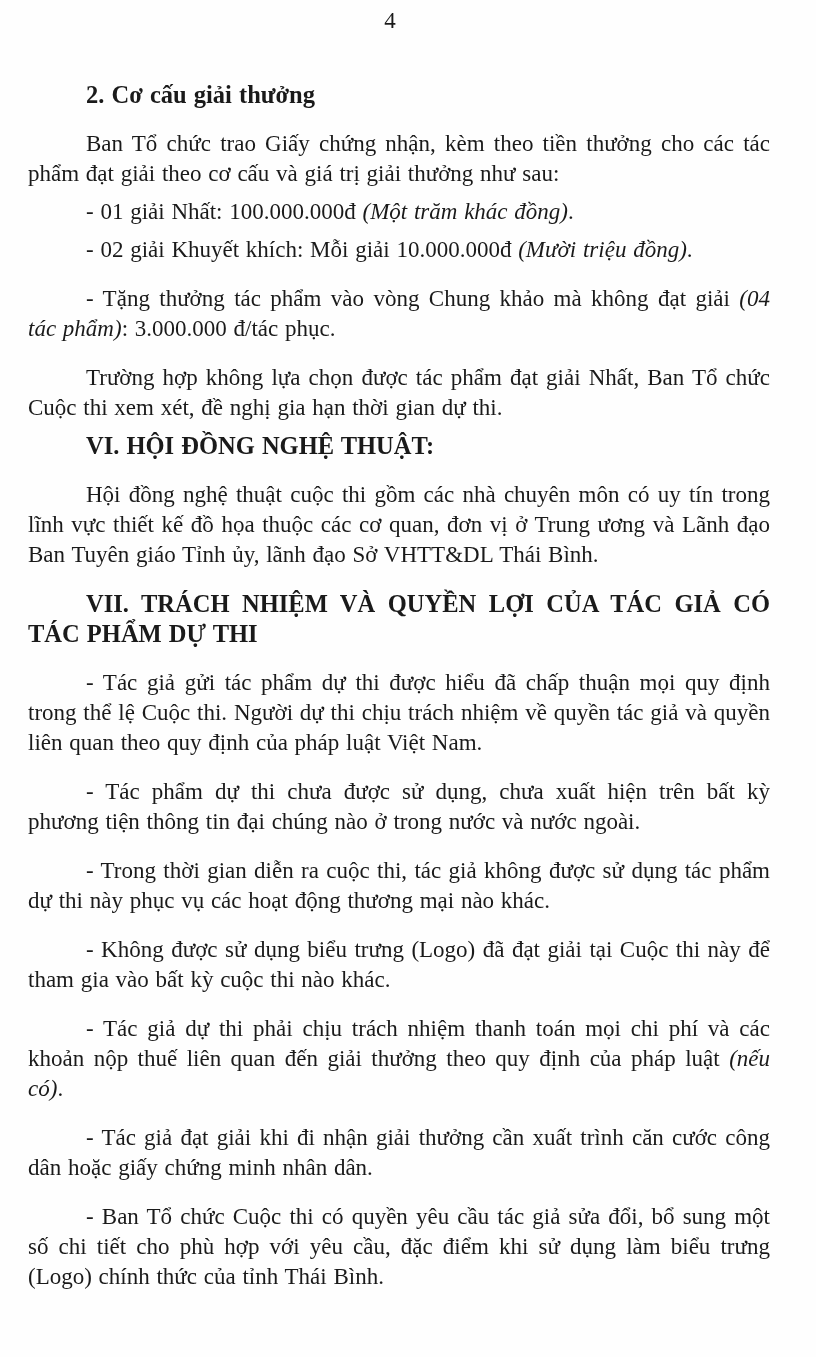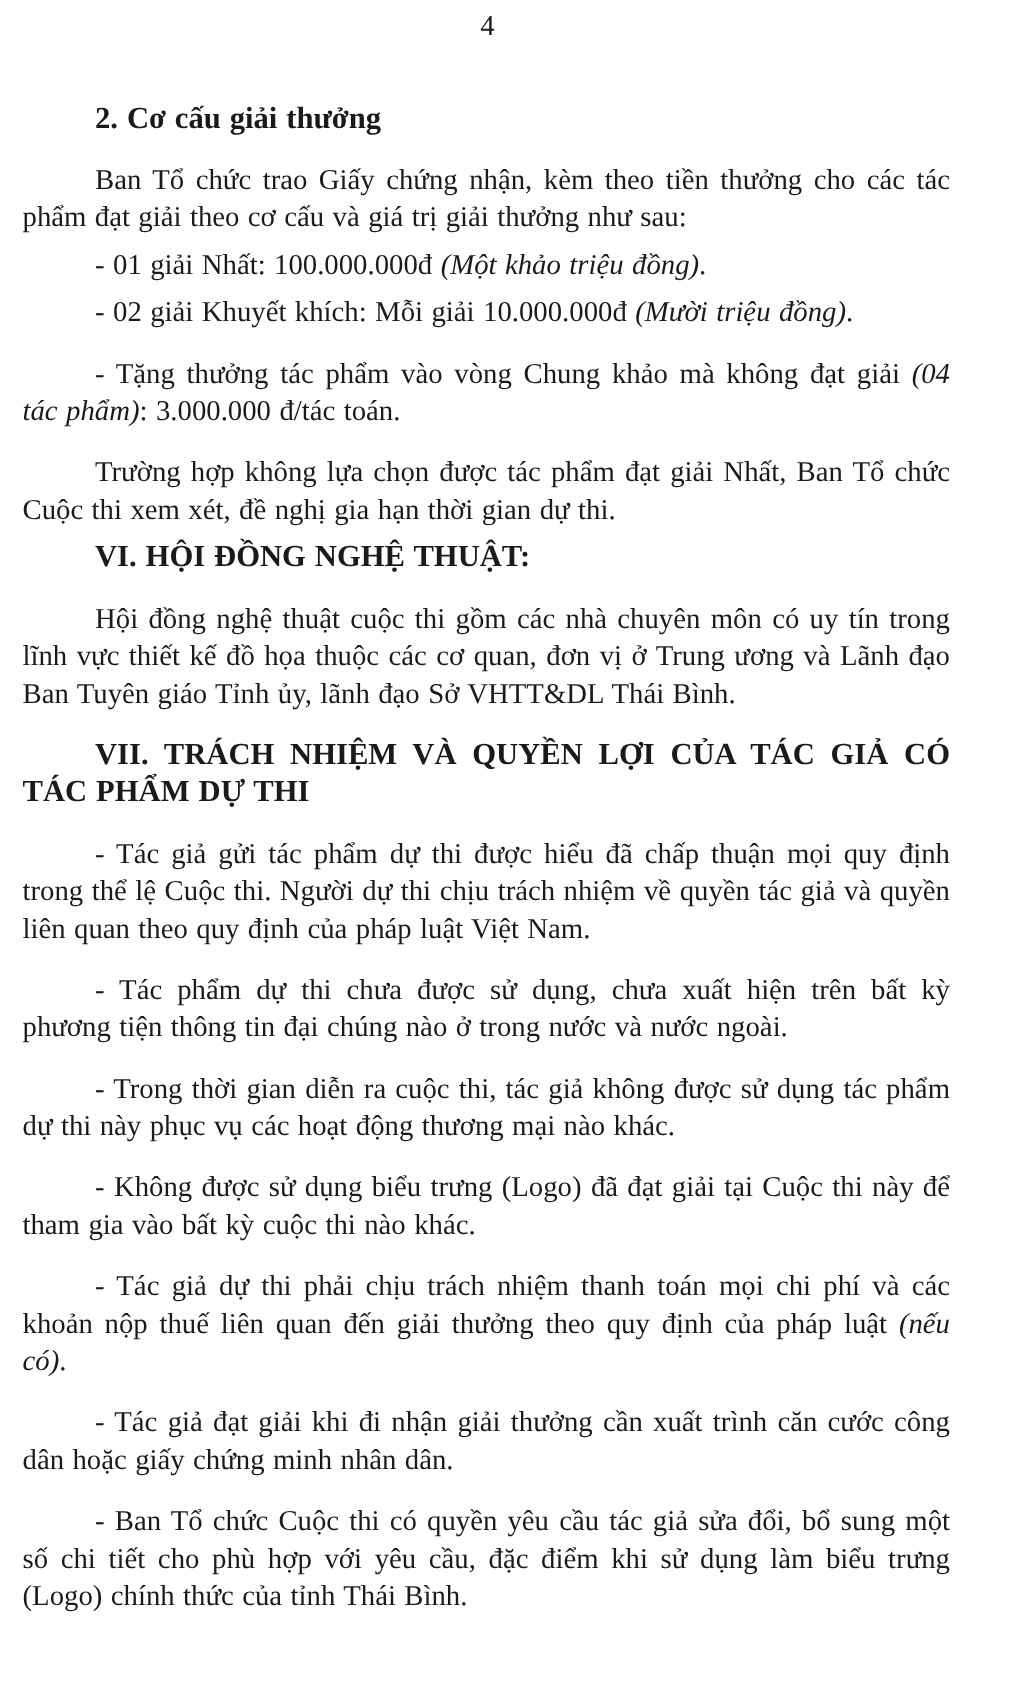--- a/index.html
+++ b/index.html
@@ -21,21 +21,21 @@
     top: 8px;
     left: 0;
     width: 780px;
     text-align: center;
     font-size: 23px;
     line-height: 26px;
   }
   .content {
     position: absolute;
     top: 76px;
-    left: 18px;
+    left: 28px;
     width: 742px;
   }
   .block {
     margin: 0 0 8px 0;
     font-size: 23px;
     line-height: 30px;
     text-indent: 58px;
     font-weight: normal;
     word-spacing: 1px;
   }
@@ -52,23 +52,23 @@
   }
 </style>
 </head>
 <body>
 
 <div class="page">
   <div class="page-number">4</div>
   <div class="content">
       <h2 class="block left"><span>2. Cơ cấu giải thưởng</span></h2>
       <p class="block justify"><span>Ban Tổ chức trao Giấy chứng nhận, kèm theo tiền thưởng cho các tác phẩm đạt giải theo cơ cấu và giá trị giải thưởng như sau:</span></p>
-      <p class="block left"><span>- 01 giải Nhất: 100.000.000đ </span><em>(Một khảo triệu đồng)</em><span>.</span></p>
+      <p class="block left"><span>- 01 giải Nhất: 100.000.000đ </span><em>(Một trăm khác đồng)</em><span>.</span></p>
       <p class="block left"><span>- 02 giải Khuyết khích: Mỗi giải 10.000.000đ </span><em>(Mười triệu đồng)</em><span>.</span></p>
-      <p class="block justify"><span>- Tặng thưởng tác phẩm vào vòng Chung khảo mà không đạt giải </span><em>(04 tác phẩm)</em><span>: 3.000.000 đ/tác toán.</span></p>
+      <p class="block justify"><span>- Tặng thưởng tác phẩm vào vòng Chung khảo mà không đạt giải </span><em>(04 tác phẩm)</em><span>: 3.000.000 đ/tác phục.</span></p>
       <p class="block justify"><span>Trường hợp không lựa chọn được tác phẩm đạt giải Nhất, Ban Tổ chức Cuộc thi xem xét, đề nghị gia hạn thời gian dự thi.</span></p>
       <h2 class="block left"><span>VI. HỘI ĐỒNG NGHỆ THUẬT:</span></h2>
       <p class="block justify"><span>Hội đồng nghệ thuật cuộc thi gồm các nhà chuyên môn có uy tín trong lĩnh vực thiết kế đồ họa thuộc các cơ quan, đơn vị ở Trung ương và Lãnh đạo Ban Tuyên giáo Tỉnh ủy, lãnh đạo Sở VHTT&amp;DL Thái Bình.</span></p>
       <h2 class="block justify"><span>VII. TRÁCH NHIỆM VÀ QUYỀN LỢI CỦA TÁC GIẢ CÓ TÁC PHẨM DỰ THI</span></h2>
       <p class="block justify"><span>- Tác giả gửi tác phẩm dự thi được hiểu đã chấp thuận mọi quy định trong thể lệ Cuộc thi. Người dự thi chịu trách nhiệm về quyền tác giả và quyền liên quan theo quy định của pháp luật Việt Nam.</span></p>
       <p class="block justify"><span>- Tác phẩm dự thi chưa được sử dụng, chưa xuất hiện trên bất kỳ phương tiện thông tin đại chúng nào ở trong nước và nước ngoài.</span></p>
       <p class="block justify"><span>- Trong thời gian diễn ra cuộc thi, tác giả không được sử dụng tác phẩm dự thi này phục vụ các hoạt động thương mại nào khác.</span></p>
       <p class="block justify"><span>- Không được sử dụng biểu trưng (Logo) đã đạt giải tại Cuộc thi này để tham gia vào bất kỳ cuộc thi nào khác.</span></p>
       <p class="block justify"><span>- Tác giả dự thi phải chịu trách nhiệm thanh toán mọi chi phí và các khoản nộp thuế liên quan đến giải thưởng theo quy định của pháp luật </span><em>(nếu có)</em><span>.</span></p>
       <p class="block justify"><span>- Tác giả đạt giải khi đi nhận giải thưởng cần xuất trình căn cước công dân hoặc giấy chứng minh nhân dân.</span></p>

